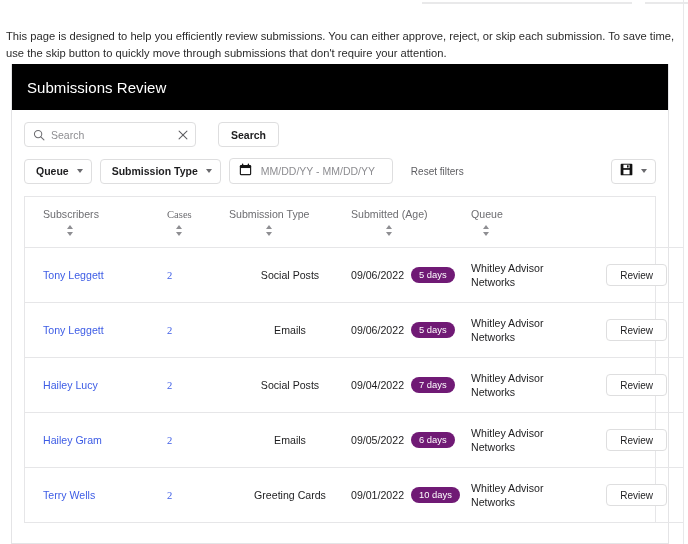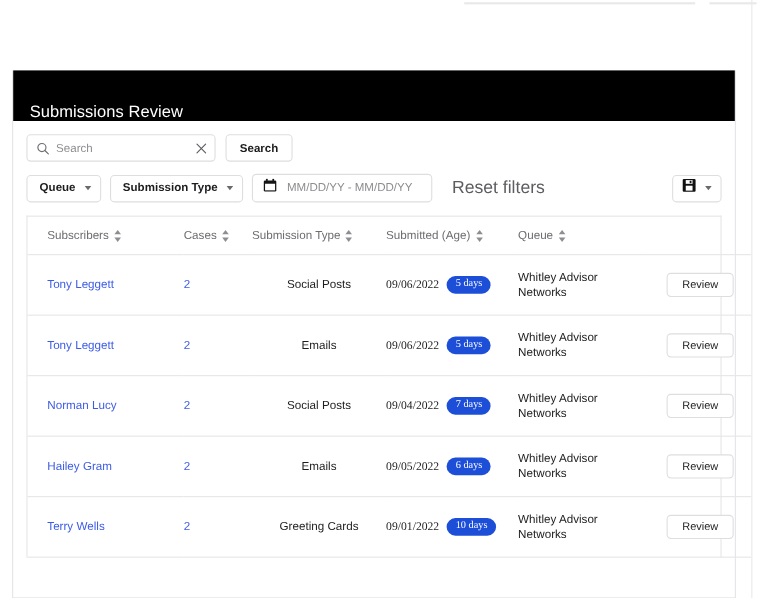--- a/index.html
+++ b/index.html
@@ -51,37 +51,37 @@
     min-height: 480px;
     background: #fff;
     border: 1px solid #e4e4e6;
     border-top: none;
     box-shadow: 0 0 0 0 rgba(0,0,0,0);
   }
   .card-header {
     height: 46px;
     background: #000000;
     display: flex;
-    align-items: flex-end;
+    align-items: center;
     padding-left: 15px;
   }
   .card-header-title {
     color: #ffffff;
     font-size: 15px;
     font-weight: 400;
     letter-spacing: 0.05px;
   }
 
   .card-body { padding: 12px 12px 0 12px; }
 
   
   .toolbar-row {
     display: flex;
     align-items: center;
-    gap: 9px;
+    gap: 22px;
     margin-bottom: 11px;
   }
   .search-box {
     position: relative;
     display: flex;
     align-items: center;
     width: 172px;
     height: 25px;
     border: 1px solid #dededf;
     border-radius: 4px;
@@ -155,21 +155,21 @@
     border-radius: 4px;
     background: #fff;
     cursor: pointer;
   }
   .date-text {
     font-size: 10.5px;
     color: #8d8d91;
     white-space: nowrap;
   }
   .reset-filters {
-    font-size: 16px;
+    font-size: 10px;
     color: #5d5d61;
     margin-left: 10px;
     cursor: pointer;
     white-space: nowrap;
   }
   .spacer { flex: 1 1 auto; }
   .save-split {
     display: inline-flex; align-items: center; gap: 8px;
     height: 25px;
     padding: 0 8px;
@@ -192,47 +192,47 @@
   }
   table.grid th {
     text-align: left;
     font-weight: 400;
     font-size: 10.6px;
     color: #6d6d71;
     padding: 11px 0 11px 0;
     border-bottom: 1px solid #e6e6e8;
     vertical-align: middle;
   }
-  table.grid th .th-inner { display: inline-flex; align-items: center; gap: 5px; }
+  table.grid th .th-inner { display: inline-flex; align-items: center; gap: 5px; flex-direction: column; }
   table.grid td {
     font-size: 10.6px;
     color: #1d1d1f;
     padding: 13px 0 13px 0;
     border-bottom: 1px solid #e6e6e8;
     vertical-align: middle;
   }
   .col-sub   { width: 142px; padding-left: 18px !important; }
-  .col-cases { width: 62px; }
+  .col-cases { width: 62px; font-family: Liberation Serif, serif; }
   .col-type  { width: 122px; text-align: center; }
   .col-date  { width: 120px; }
   .col-queue { width: 118px; }
   .col-act   { width: 94px; }
 
   .link {
     color: #3d5ce5;
     font-size: 10.6px;
     text-decoration: none;
     cursor: pointer;
   }
   .link-num { color: #3d5ce5; font-size: 10.6px; cursor: pointer; }
-  .date-cell { display: inline-flex; align-items: center; gap: 7px; white-space: nowrap; font-family: Liberation Serif, serif; }
+  .date-cell { display: inline-flex; align-items: center; gap: 7px; white-space: nowrap; }
   .date-val { font-size: 10.6px; color: #1d1d1f; }
   .age-pill {
     display: inline-flex; align-items: center; justify-content: center;
-    background: #1d4ed8;
+    background: #701a75;
     color: #ffffff;
     font-size: 9.4px;
     border-radius: 11px;
     padding: 3px 8px;
     white-space: nowrap;
     line-height: 1;
   }
   .queue-cell { font-size: 10.6px; color: #1d1d1f; line-height: 14px; }
   .btn-review {
     height: 22px;
@@ -261,20 +261,21 @@
   }
 </style>
 </head>
 <body>
 
 <div class="page">
 
   <div class="topcut a"></div>
   <div class="topcut b"></div>
 
+  <p class="page-desc">This page is designed to help you efficiently review submissions. You can either approve, reject, or skip each submission. To save time, use the skip button to quickly move through submissions that don't require your attention.</p>
 
   <div class="card">
 
     <div class="card-header">
       <span class="card-header-title">Submissions Review</span>
     </div>
 
     <div class="card-body">
 
       <div class="toolbar-row">
@@ -385,21 +386,21 @@
                 <td class="col-cases"><span class="link-num">2</span></td>
                 <td class="col-type">Emails</td>
                 <td class="col-date"><span class="date-cell">
                     <span class="date-val">09/06/2022</span>
                     <span class="age-pill">5 days</span>
                   </span></td>
                 <td class="col-queue"><span class="queue-cell">Whitley Advisor Networks</span></td>
                 <td class="col-act act-cell"><button class="btn btn-review">Review</button></td>
               </tr>
               <tr>
-                <td class="col-sub"><a class="link">Norman Lucy</a></td>
+                <td class="col-sub"><a class="link">Hailey Lucy</a></td>
                 <td class="col-cases"><span class="link-num">2</span></td>
                 <td class="col-type">Social Posts</td>
                 <td class="col-date"><span class="date-cell">
                     <span class="date-val">09/04/2022</span>
                     <span class="age-pill">7 days</span>
                   </span></td>
                 <td class="col-queue"><span class="queue-cell">Whitley Advisor Networks</span></td>
                 <td class="col-act act-cell"><button class="btn btn-review">Review</button></td>
               </tr>
               <tr>

